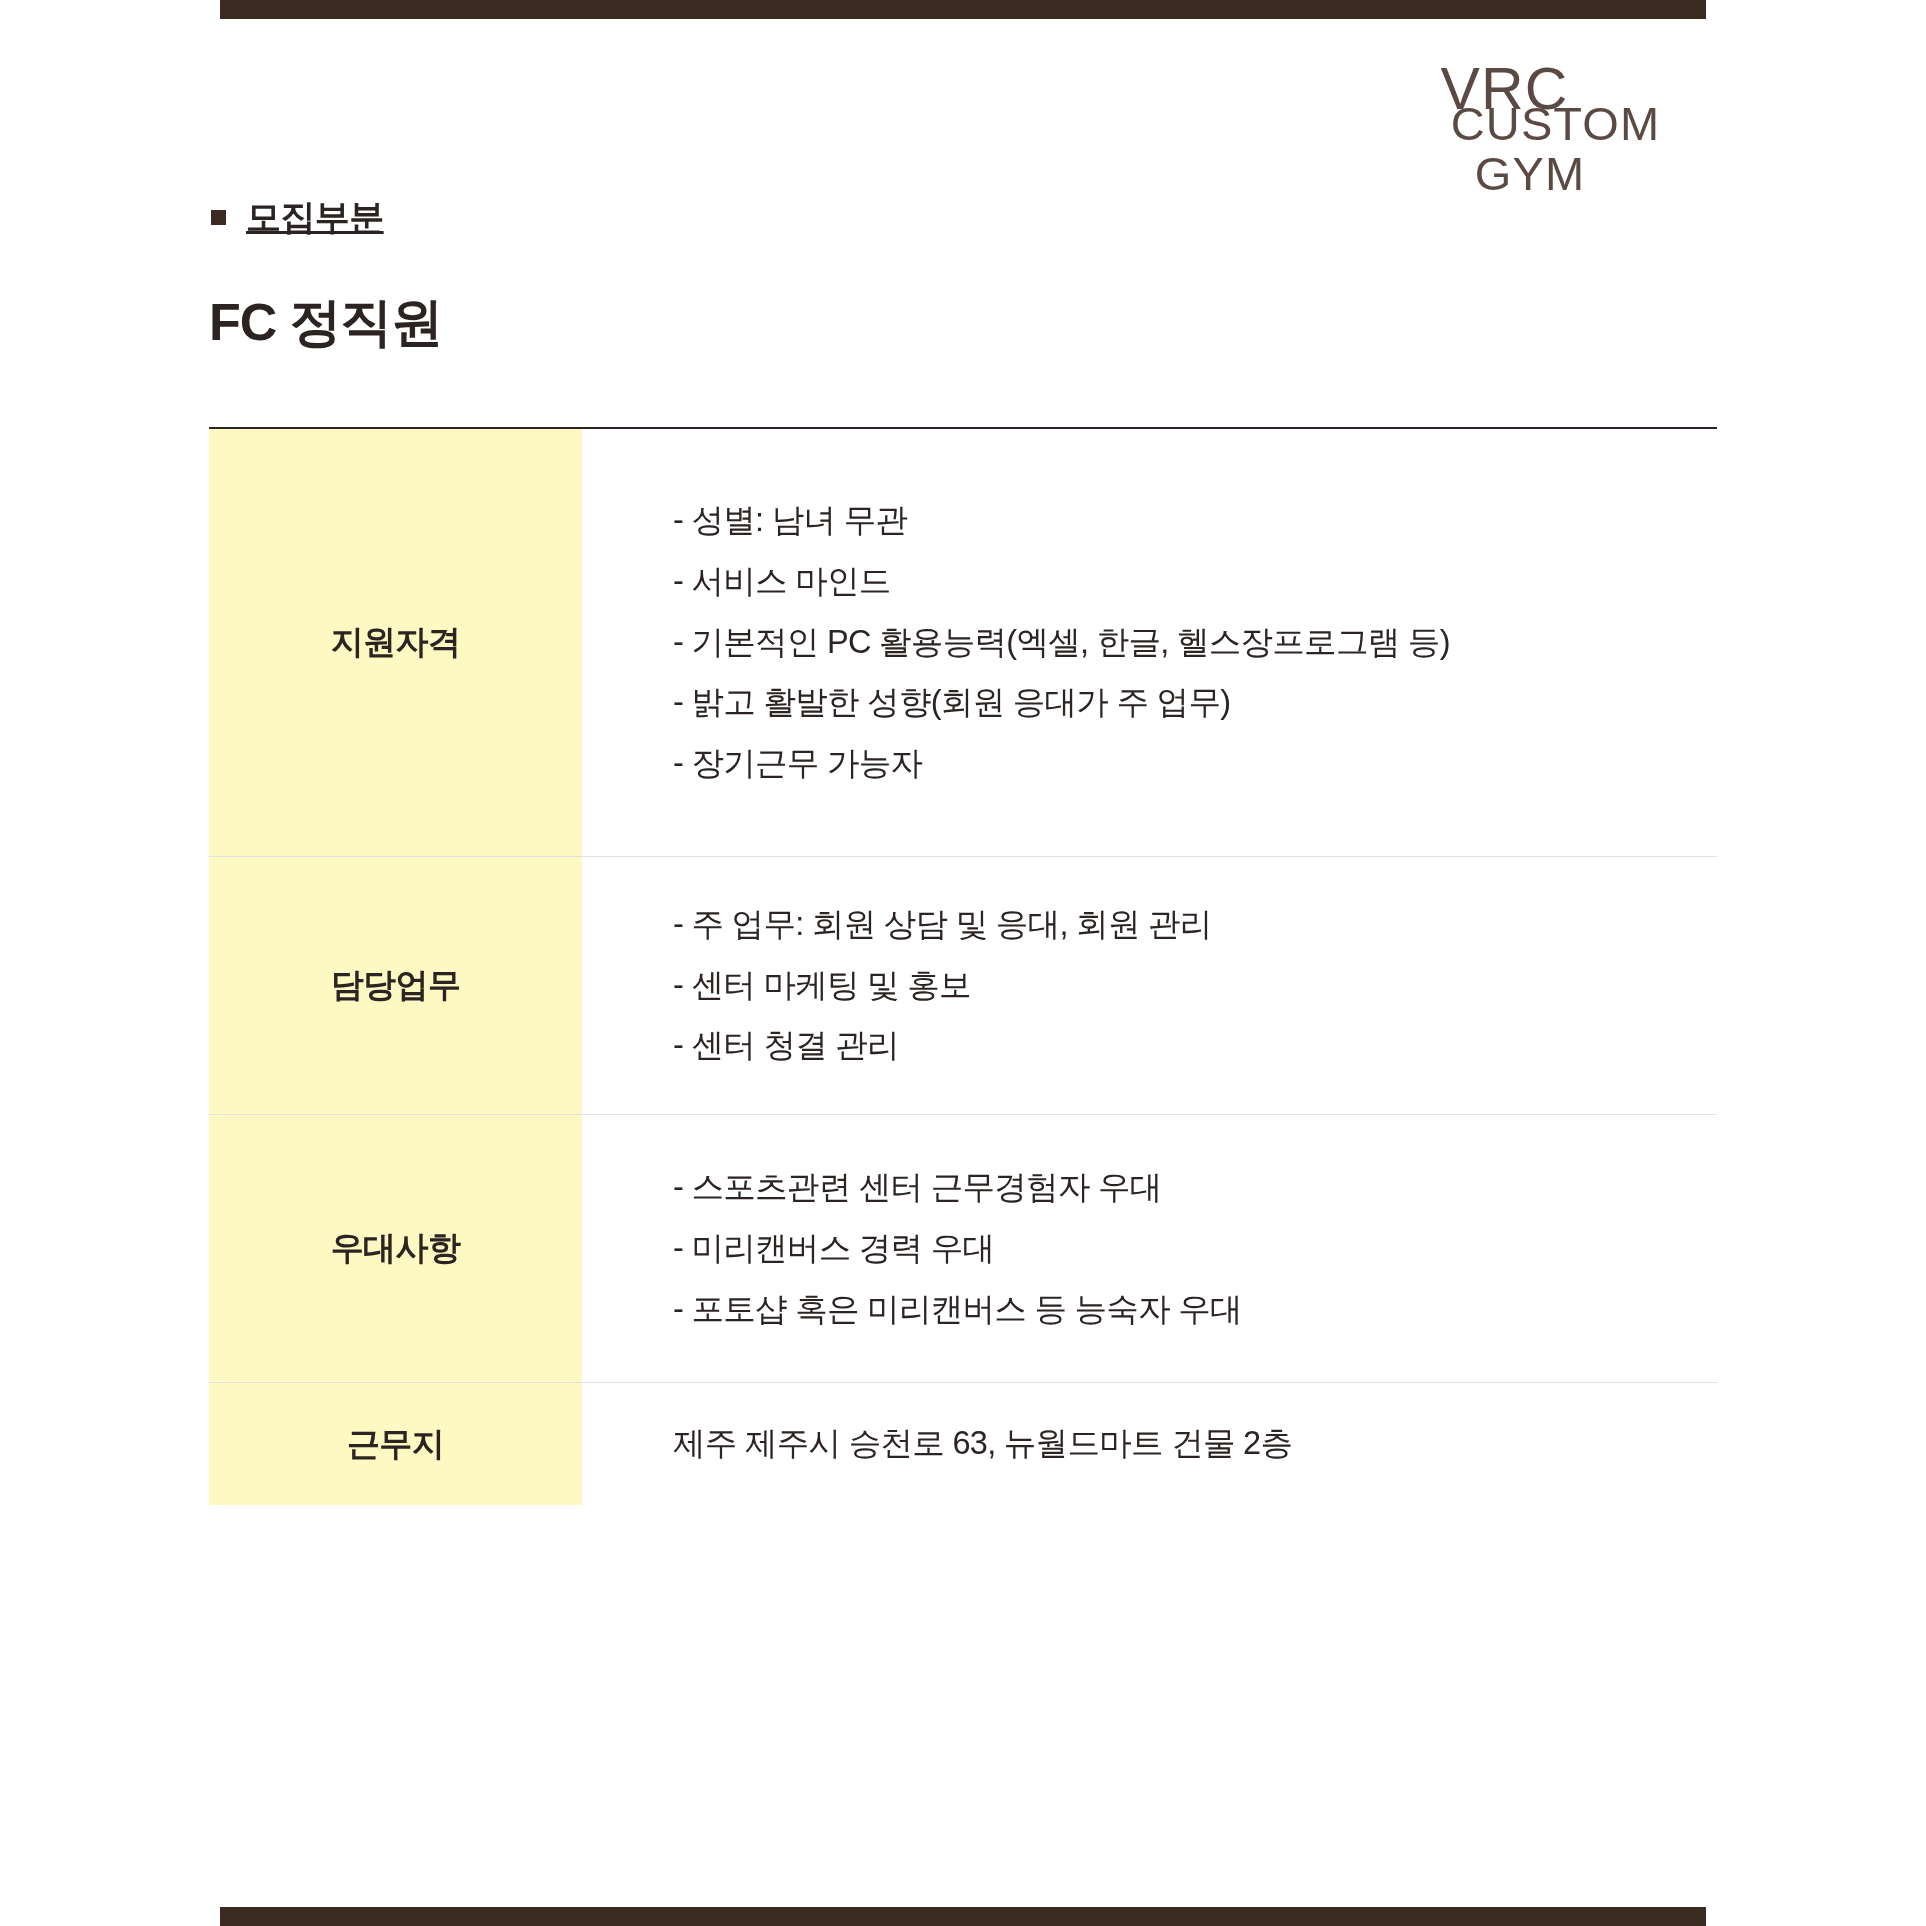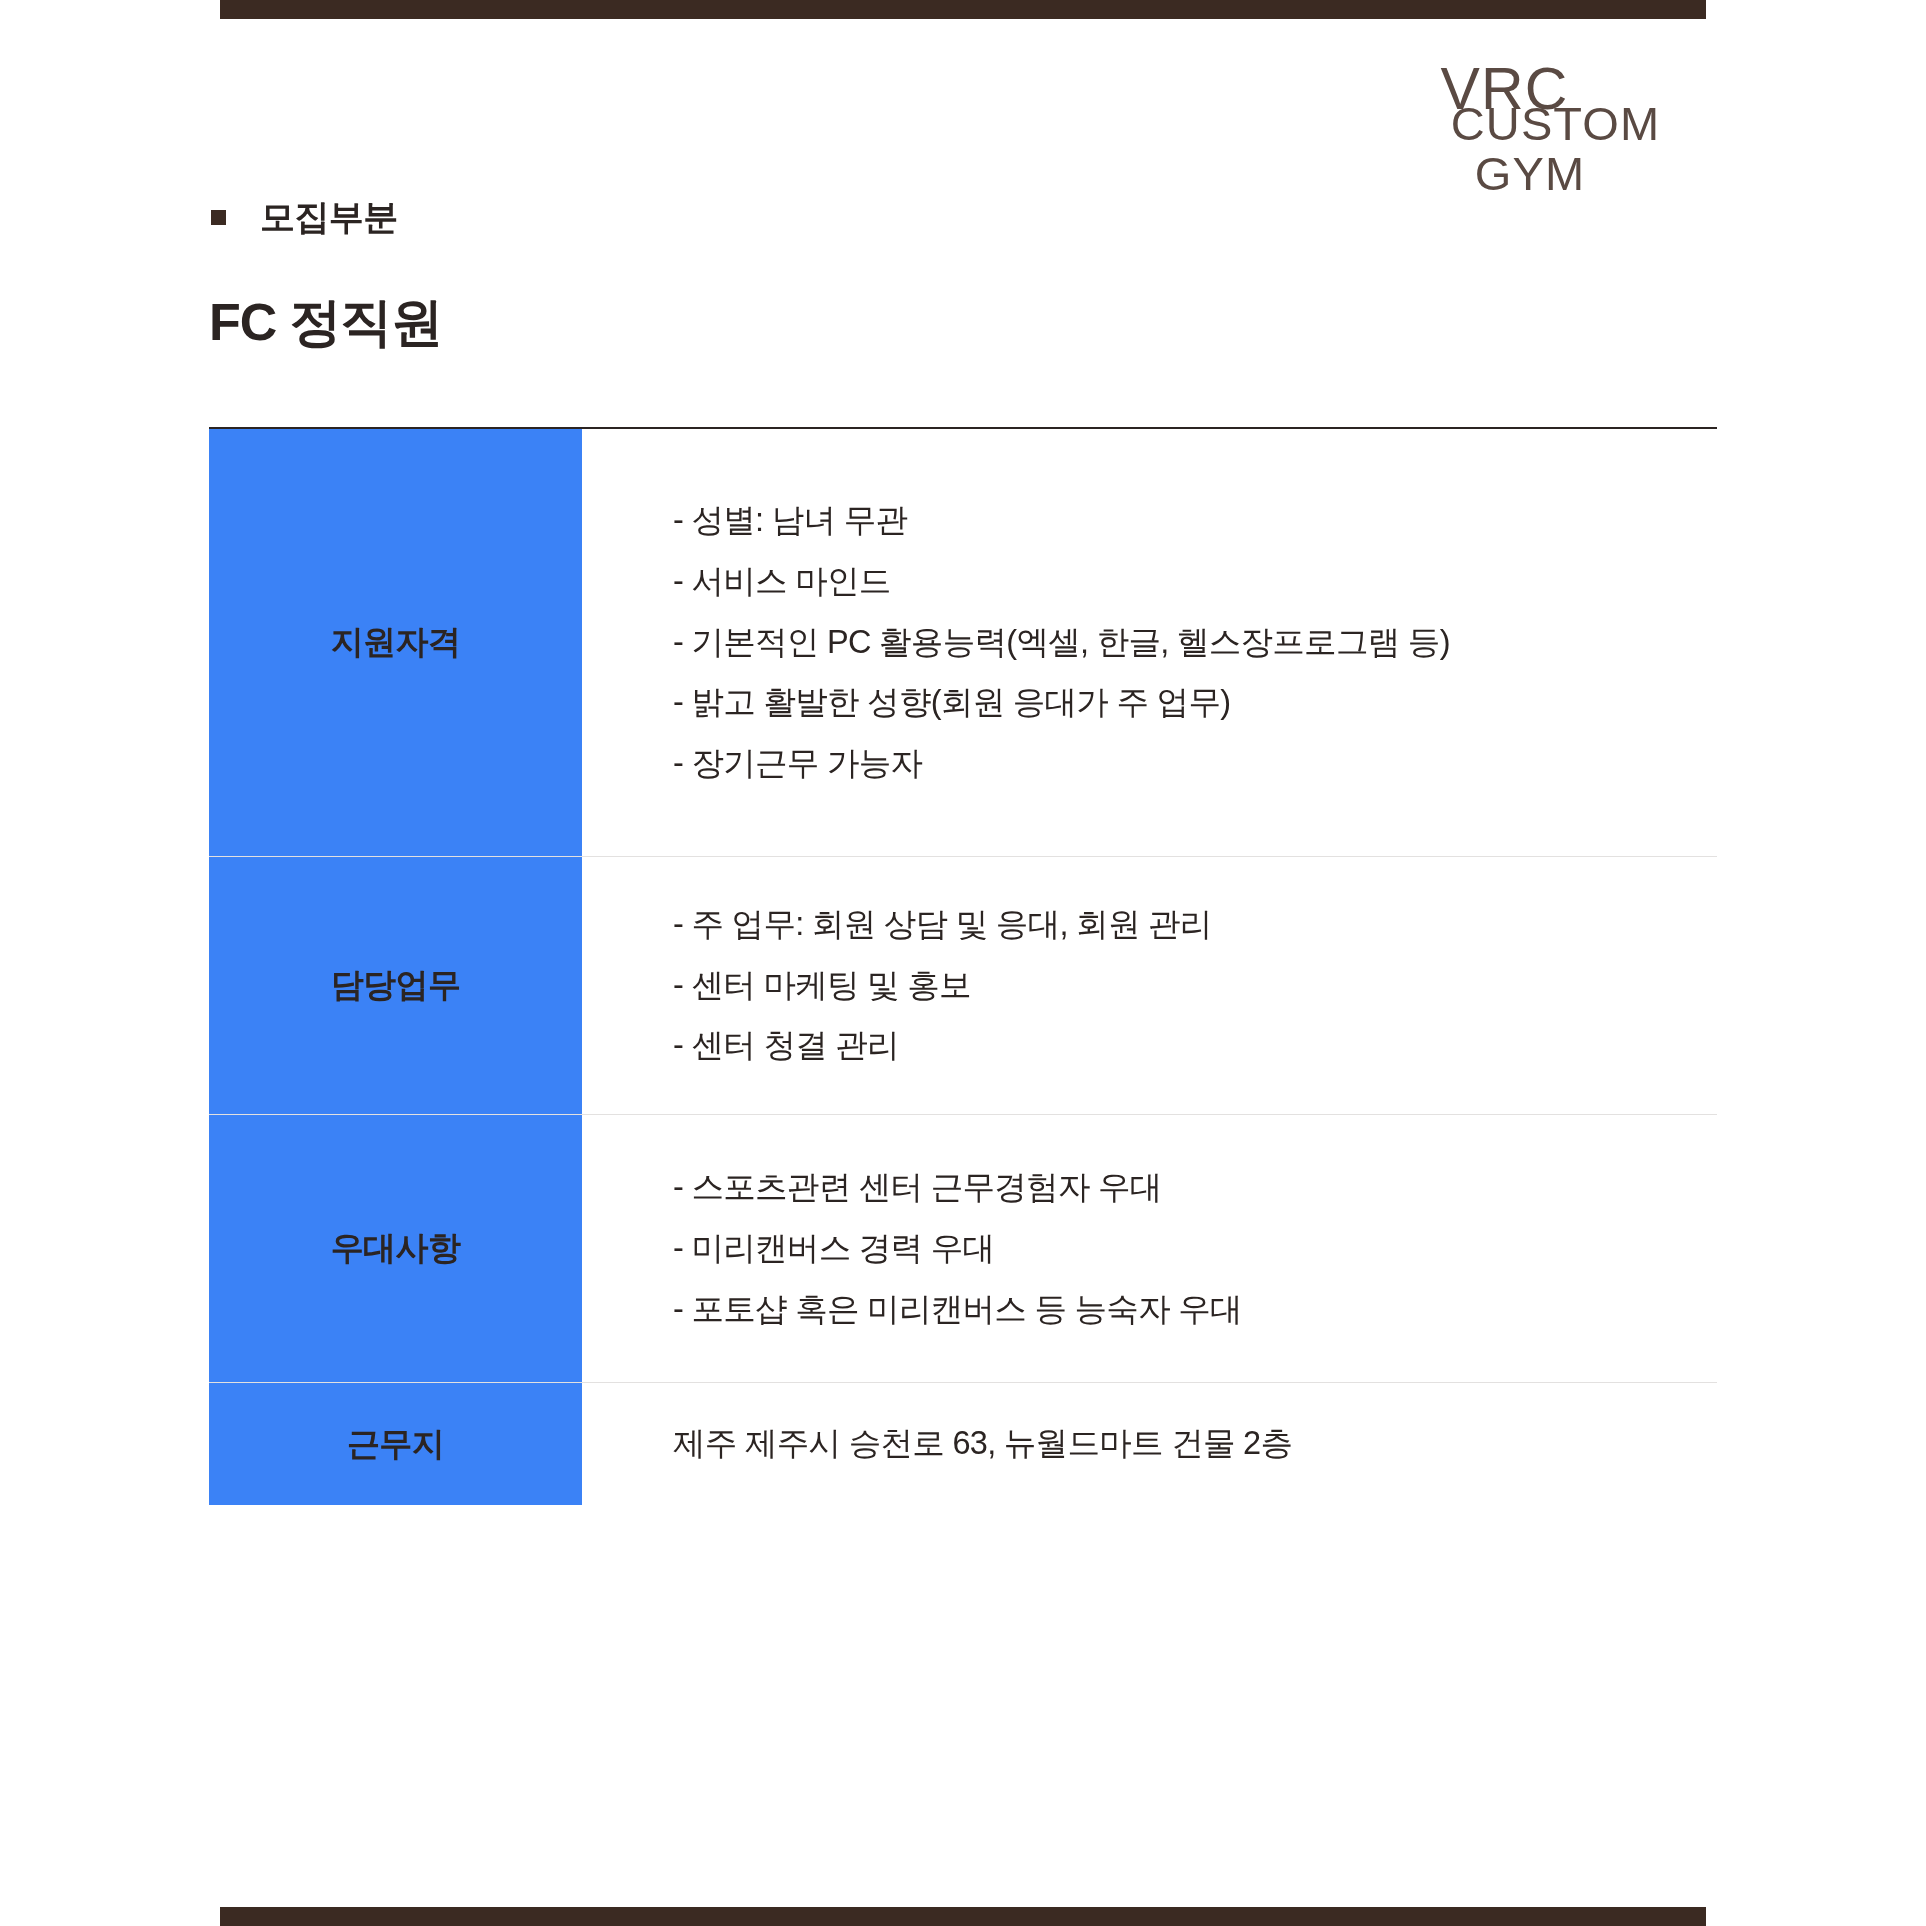--- a/index.html
+++ b/index.html
@@ -69,21 +69,22 @@
     font-weight: 400;
   }
 
   
   .section-head {
     position: absolute;
     left: 211px;
     top: 194px;
     display: flex;
     align-items: center;
-    gap: 34px;
+    gap: 20px;
+    text-decoration: underline;
   }
   .section-head .marker {
     width: 15px;
     height: 15px;
     background: #3b2a22;
     display: block;
   }
   .section-head .label {
     font-size: 35px;
     font-weight: bold;
@@ -113,21 +114,21 @@
     display: flex;
     align-items: stretch;
     border-bottom: 1.1px solid #e3e1e0;
   }
   .row:last-child {
     border-bottom: none;
   }
   .cell-head {
     width: 373px;
     flex: 0 0 373px;
-    background: #3b82f6;
+    background: #fef9c3;
     display: flex;
     align-items: center;
     justify-content: center;
     font-size: 33px;
     font-weight: bold;
     color: #2b2422;
     letter-spacing: -0.6px;
   }
   .cell-body {
     flex: 1 1 auto;

